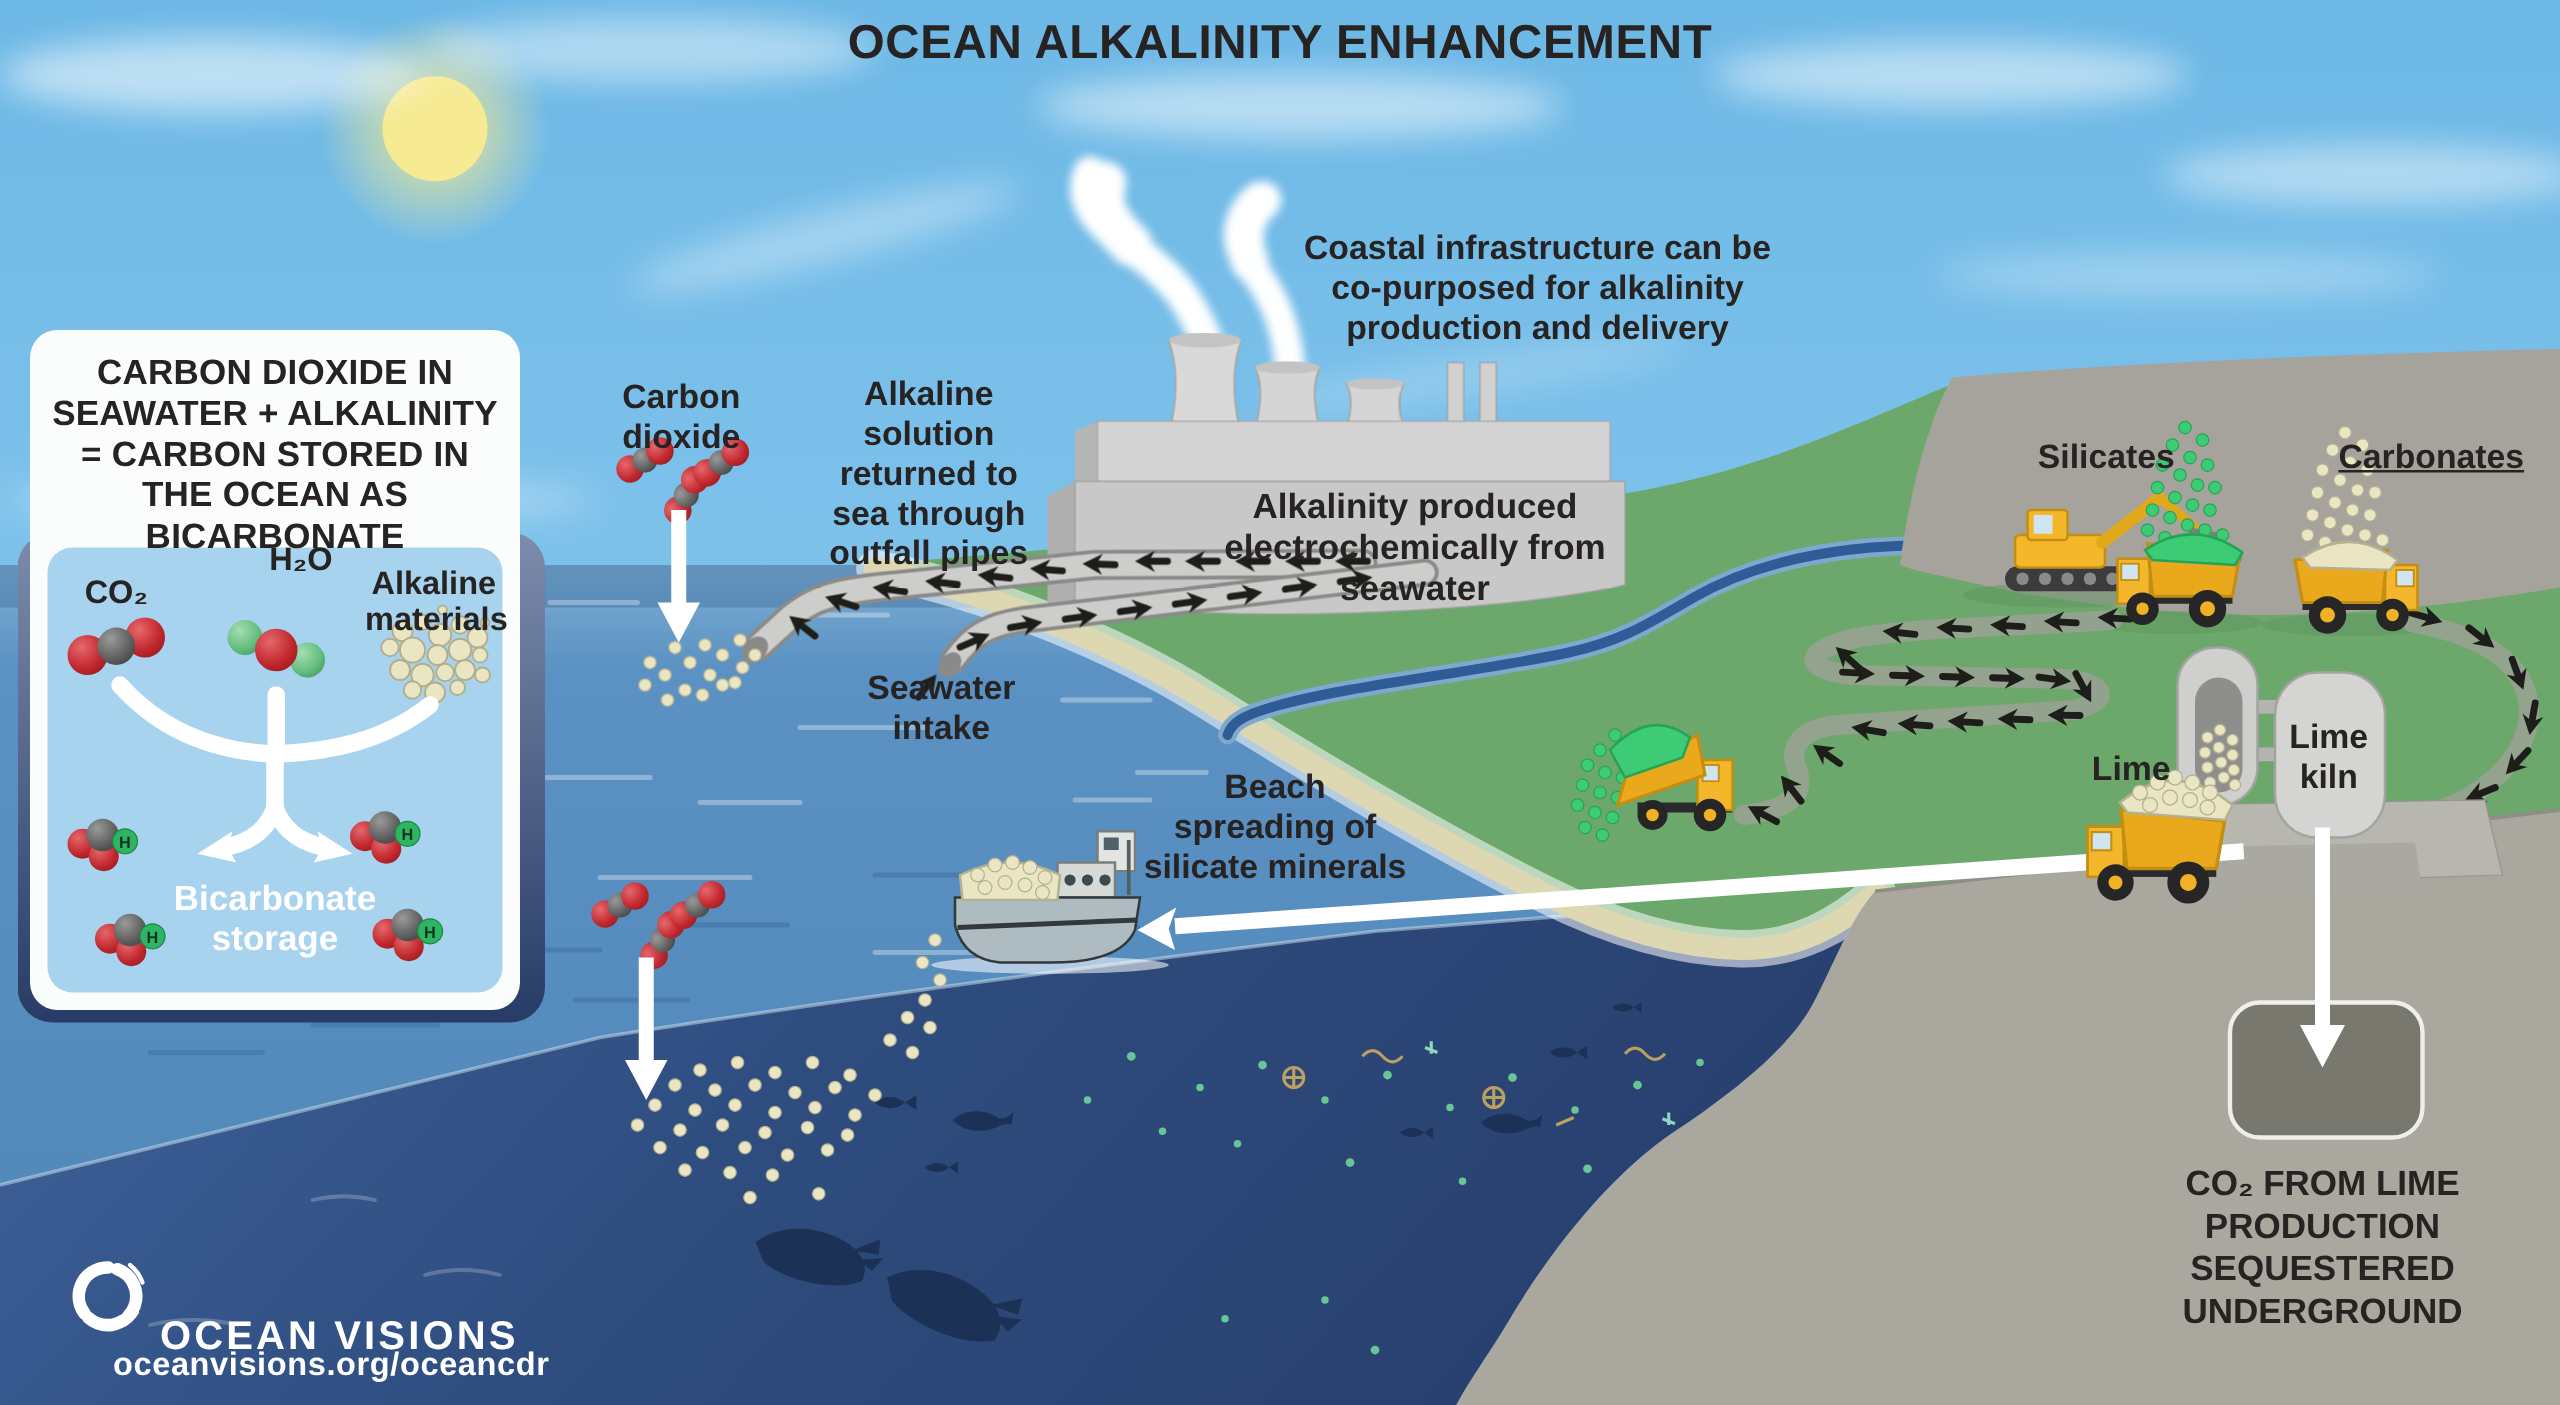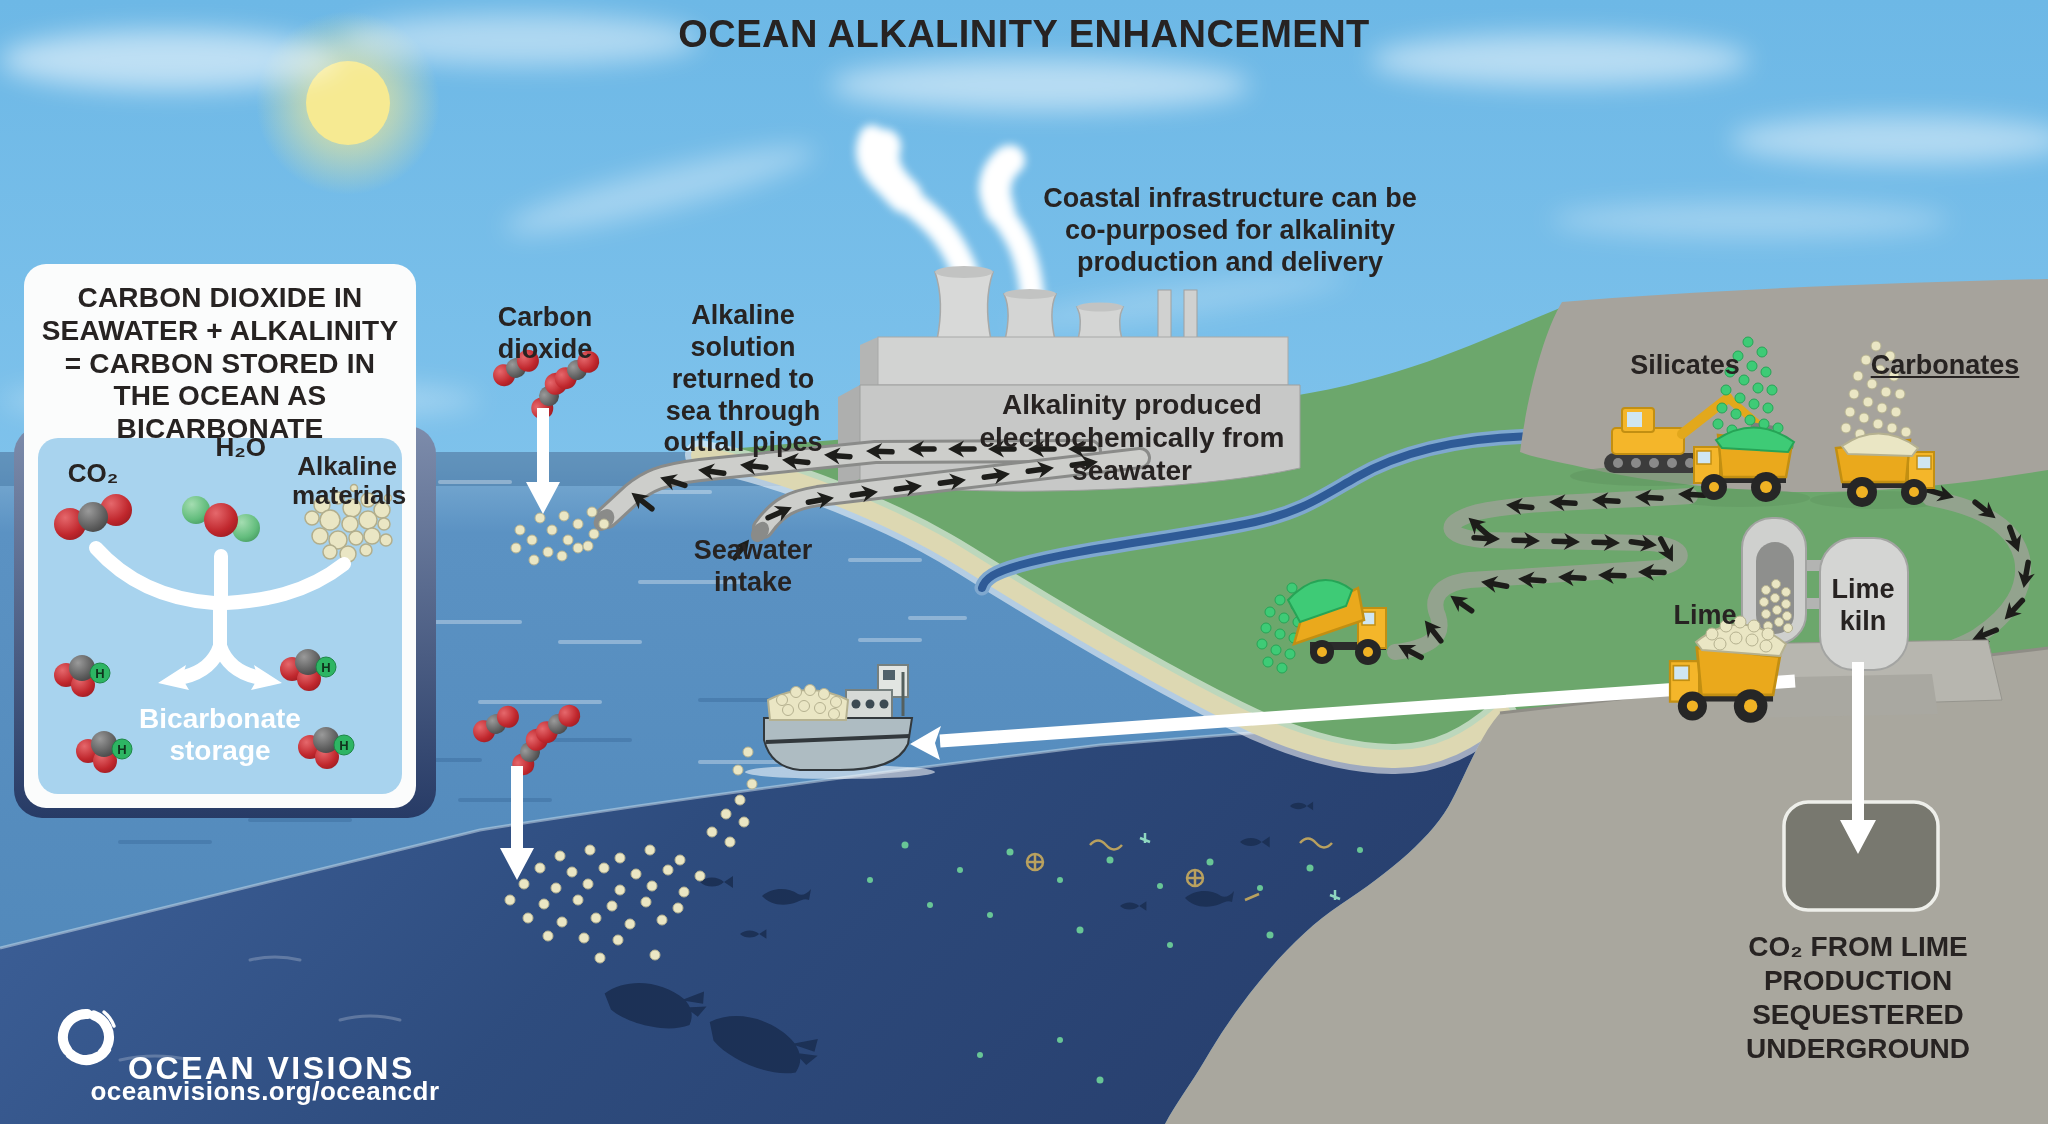--- a/index.html
+++ b/index.html
@@ -683,20 +683,23 @@
 sea through
 outfall pipes</div>
 <div class="lbl glabel" style="left:1035px;top:183px;width:390px;">Coastal infrastructure can be
 co-purposed for alkalinity
 production and delivery</div>
 <div class="lbl glabel" style="left:957px;top:388px;width:350px;font-size:28px;">Alkalinity produced
 electrochemically from
 seawater</div>
 <div class="lbl glabel" style="left:653px;top:535px;width:200px;">Seawater
 intake</div>
+<div class="lbl glabel" style="left:870px;top:614px;width:300px;">Beach
+spreading of
+silicate minerals</div>
 <div class="lbl glabel" style="left:1585px;top:350px;width:200px;">Silicates</div>
 <div class="lbl glabel" style="left:1845px;top:350px;width:200px;text-decoration:underline;">Carbonates</div>
 <div class="lbl glabel" style="left:1650px;top:600px;width:110px;">Lime</div>
 <div class="lbl glabel" style="left:1813px;top:574px;width:100px;">Lime
 kiln</div>
 <div class="lbl seq" style="left:1703px;top:930px;width:310px;">CO₂ FROM LIME
 PRODUCTION
 SEQUESTERED
 UNDERGROUND</div>
 

